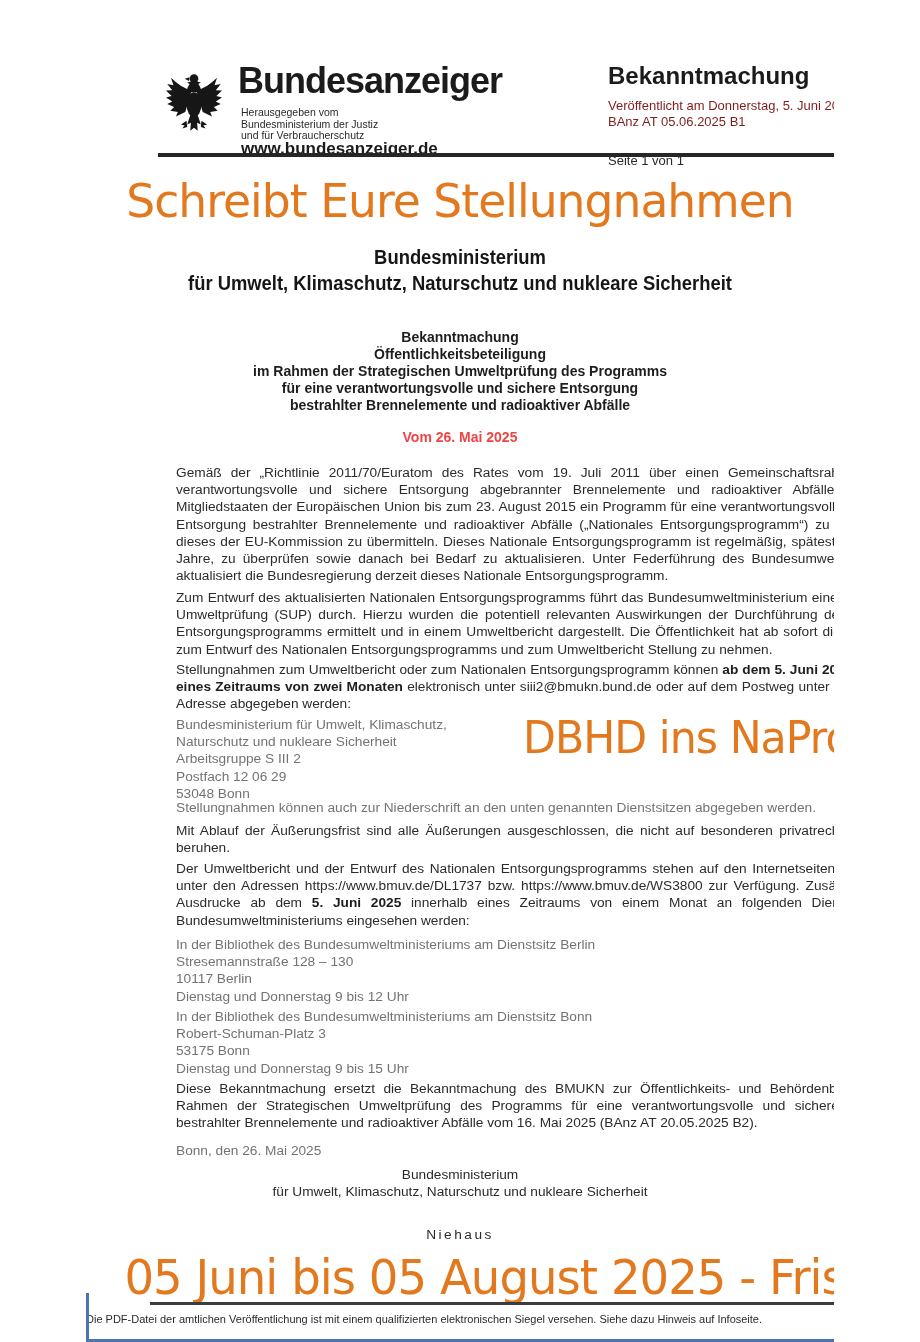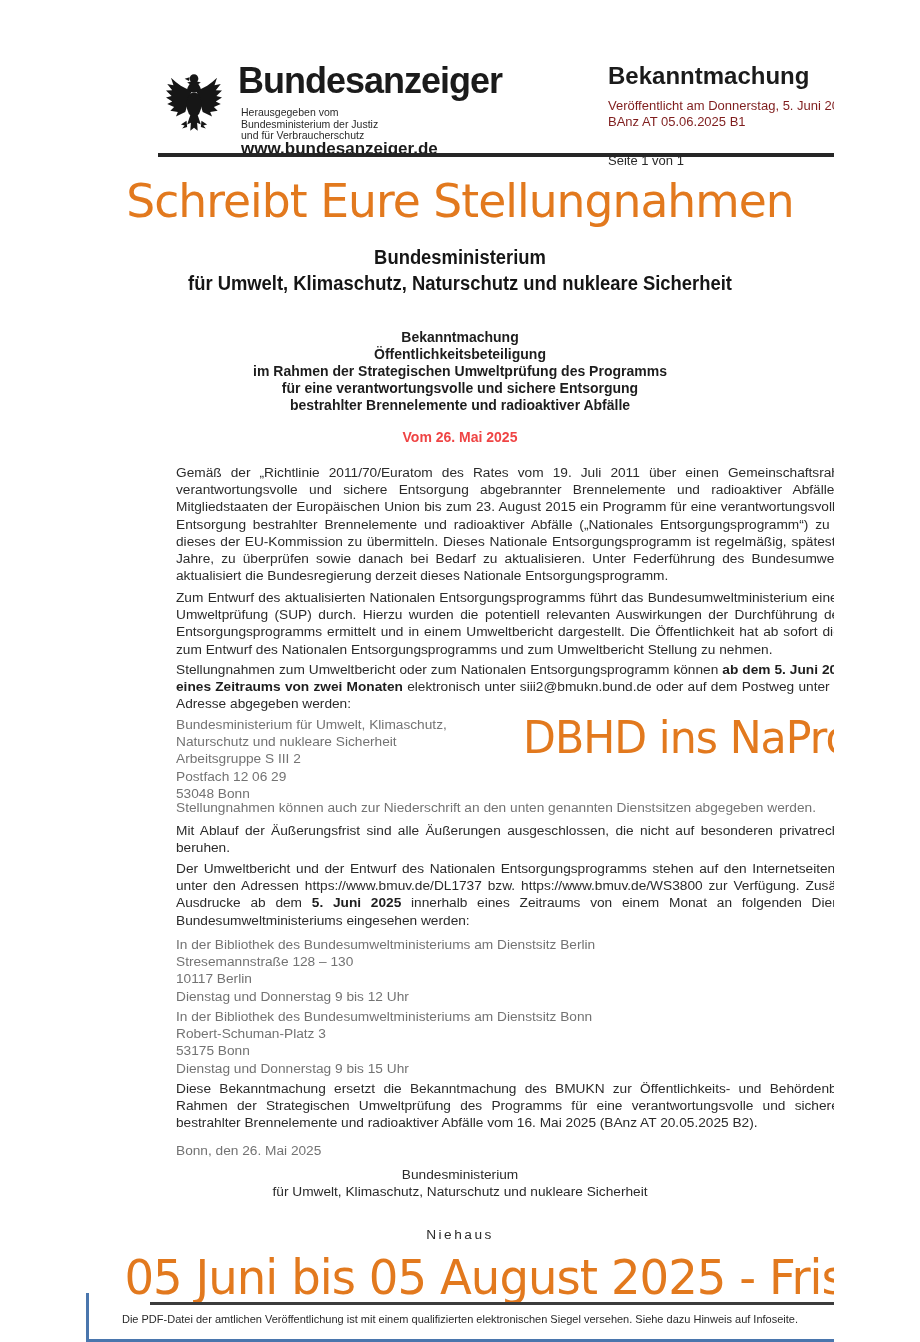--- a/index.html
+++ b/index.html
@@ -37,21 +37,21 @@
   .body-par { left:90px; width:742px; text-align:justify; font-size:13.7px; line-height:17.2px; color:#2b2b2b; }
   .body-left { left:90px; width:742px; text-align:left; font-size:13.7px; line-height:17.2px; color:#737373; }
   .body-par b, .body-left b { color:#1d1d1d; }
 
   
   .sig { left:0; right:0; text-align:center; font-size:13.7px; line-height:17.2px; color:#2b2b2b; }
   .sig-name { letter-spacing:2.5px; }
 
   
   .footer-rule { left:64px; top:1302px; width:795px; height:3px; background:#3c3c3c; }
-  .footer-note { left:0; right:0; top:1313px; text-align:center; font-size:11px; color:#2a2a2a; }
+  .footer-note { left:0; right:0; top:1313px; text-align:left; font-size:11px; color:#2a2a2a; }
 
   
   .blue-left { left:0; top:1293px; width:3px; height:49px; background:var(--blue); }
   .blue-right { left:917px; top:1299px; width:3px; height:43px; background:var(--blue); }
   .blue-bottom { left:0; top:1339px; width:920px; height:3px; background:var(--blue); }
 
   .eagle { left:80px; top:64px; width:56px; height:80px; }
 </style>
 </head>
 <body>

